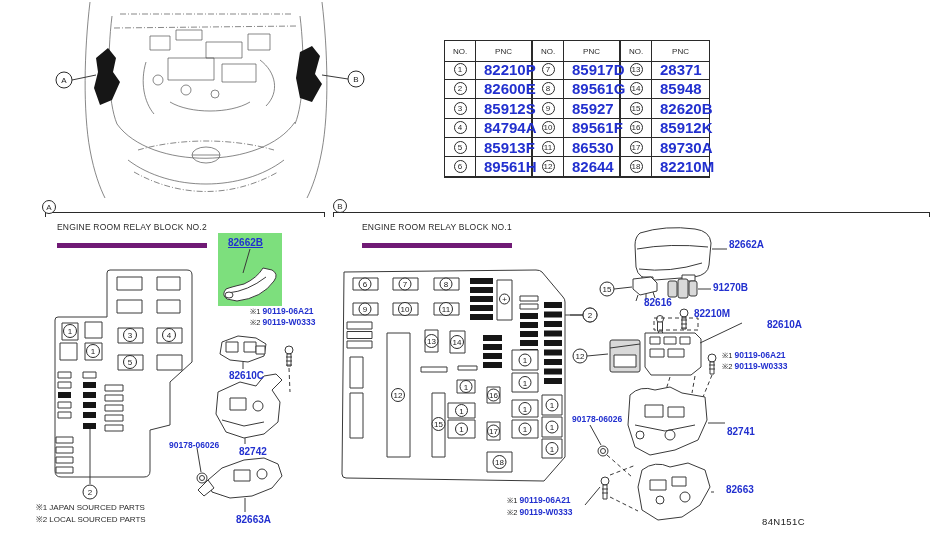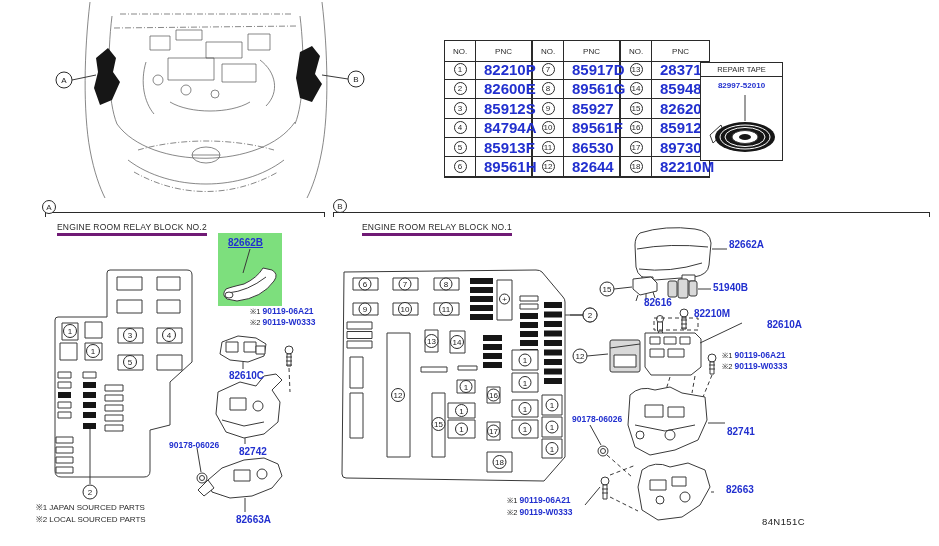--- a/index.html
+++ b/index.html
@@ -17,21 +17,21 @@
   .dashdot { stroke:#555; fill:none; stroke-width:.7; stroke-dasharray:6 2 1 2; }
   .co circle { fill:#fff; stroke:#2a2a2a; stroke-width:1; }
   .co text { font-size:8px; fill:#1a1a1a; text-anchor:middle; font-family:"Liberation Sans",sans-serif; }
   .plabel { position:absolute; color:var(--blue); font-weight:bold; font-size:10px; white-space:nowrap; z-index:5; }
   .note { position:absolute; font-size:7.5px; white-space:nowrap; z-index:5; }
   .note b { color:var(--blue); font-weight:bold; font-size:8.5px; }
   .note .pref { color:#1a1a1a; font-weight:normal; }
   .sec-circle { position:absolute; width:14px; height:14px; border:1px solid #2a2a2a; border-radius:50%;
     display:flex; align-items:center; justify-content:center; font-size:8px; background:#fff; z-index:4; }
   .bracket { position:absolute; height:5px; border-top:1px solid #2a2a2a; border-left:1px solid #2a2a2a; border-right:1px solid #2a2a2a; }
-  .sec-title { position:absolute; font-size:8.5px; letter-spacing:.2px; border-bottom:3px solid #701a75; padding-bottom:1px; white-space:nowrap; z-index:4; }
+  .sec-title { position:absolute; font-size:8.5px; letter-spacing:.2px; border-bottom:5px solid #701a75; padding-bottom:11px; white-space:nowrap; z-index:4; }
   .footnote { position:absolute; font-size:8px; white-space:nowrap; }
   
   #pnc-table { position:absolute; left:409px; top:40px; display:grid;
     grid-template-columns:31px 57px 31px 57px 31px 57px; grid-auto-rows:19.4px;
     border:1px solid #2a2a2a; background:#fff; z-index:4;margin-left:35px; }
   #pnc-table .cell { border-right:1px solid #2a2a2a; border-bottom:1px solid #2a2a2a;
     display:flex; align-items:center; justify-content:center; font-size:8px; }
   #pnc-table .cell.gsep { border-right:2px solid #2a2a2a; }
   #pnc-table .cell.last { border-right:none; }
   #pnc-table .hdr { height:21px; }
@@ -172,33 +172,20 @@
     <div class="cell">
         <span class="tco">12</span>
       </div>
     <div class="cell pnc gsep">82644</div>
     <div class="cell">
         <span class="tco">18</span>
       </div>
     <div class="cell pnc last">82210M</div>
   </div>
 
-  <div id="repair-tape">
-    <div class="rt-title">REPAIR TAPE</div>
-    <span class="rt-part">82997-52010</span>
-    <svg style="left:4px; top:32px;" width="74" height="62" viewBox="0 0 74 62">
-      <line class="ln" x1="40" y1="0" x2="40" y2="26"></line>
-      <path class="ln" d="M5,40 L16,30 L19,38 L8,48 Z"></path>
-      <ellipse class="fillb" cx="40" cy="42" rx="30" ry="15"></ellipse>
-      <ellipse style="fill:none;stroke:#fff;stroke-width:1" cx="40" cy="42" rx="25" ry="12"></ellipse>
-      <ellipse style="fill:none;stroke:#fff;stroke-width:1" cx="40" cy="42" rx="20" ry="9.5"></ellipse>
-      <ellipse class="fillw" cx="40" cy="42" rx="13" ry="6.5"></ellipse>
-      <ellipse class="fillb" cx="40" cy="42" rx="6" ry="3"></ellipse>
-    </svg>
-  </div>
 
   <div class="sec-circle">
       <span>A</span>
     </div>
   <div class="bracket" style="left:45px; top:212px; width:280px;"></div>
   <div class="sec-title" style="left:57px; top:222px;">ENGINE ROOM RELAY BLOCK NO.2</div>
 
   <svg style="left:52px; top:265px;" width="145" height="235" viewBox="0 0 145 235">
     <path class="fillw" d="M6,52 L55,52 L55,8 Q55,5 58,5 L135,5 Q140,5 140,10 L140,97 L118,117 L118,160 L98,165 L98,206 Q98,212 92,212 L9,212 Q3,212 3,206 L3,55 Q3,52 6,52 Z"></path>
     <rect class="fillw" x="65" y="12" width="25" height="13"></rect>
@@ -621,21 +608,21 @@
       <rect class="fillw" x="33" y="260" width="4" height="14"></rect>
       <line class="ln" x1="32" y1="264" x2="38" y2="264"></line>
         <line class="ln" x1="32" y1="268" x2="38" y2="268"></line>
       <line class="ln" x1="15" y1="280" x2="30" y2="262"></line>
       <path class="dash" d="M40,272 L68,286"></path>
       <path class="dash" d="M40,250 L66,240"></path>
     </g>
   </svg>
 
   <span class="plabel" style="left:729px; top:239px;">82662A</span>
-  <span class="plabel" style="left:713px; top:282px;">51940B</span>
+  <span class="plabel" style="left:713px; top:282px;">91270B</span>
   <span class="plabel" style="left:644px; top:297px;">82616</span>
   <span class="plabel" style="left:694px; top:308px;">82210M</span>
   <span class="plabel" style="left:747px; top:319px;padding-left:20px;">82610A</span>
   <span class="note" style="left:722px; top:350px;"><span class="pref">※1</span> <b>90119-06A21</b></span>
   <span class="note" style="left:722px; top:361px;"><span class="pref">※2</span> <b>90119-W0333</b></span>
   <span class="plabel" style="left:572px; top:414px; font-size:8.5px;">90178-06026</span>
   <span class="plabel" style="left:727px; top:426px;">82741</span>
   <span class="plabel" style="left:716px; top:484px;padding-left:10px;">82663</span>
   <span class="note" style="left:507px; top:495px;"><span class="pref">※1</span> <b>90119-06A21</b></span>
   <span class="note" style="left:507px; top:507px;"><span class="pref">※2</span> <b>90119-W0333</b></span>

